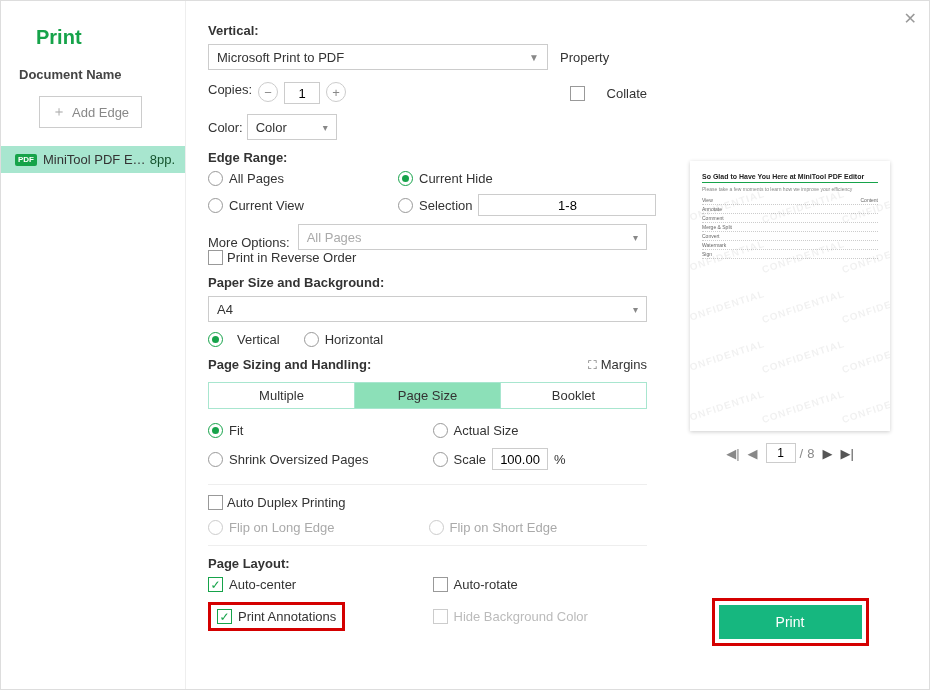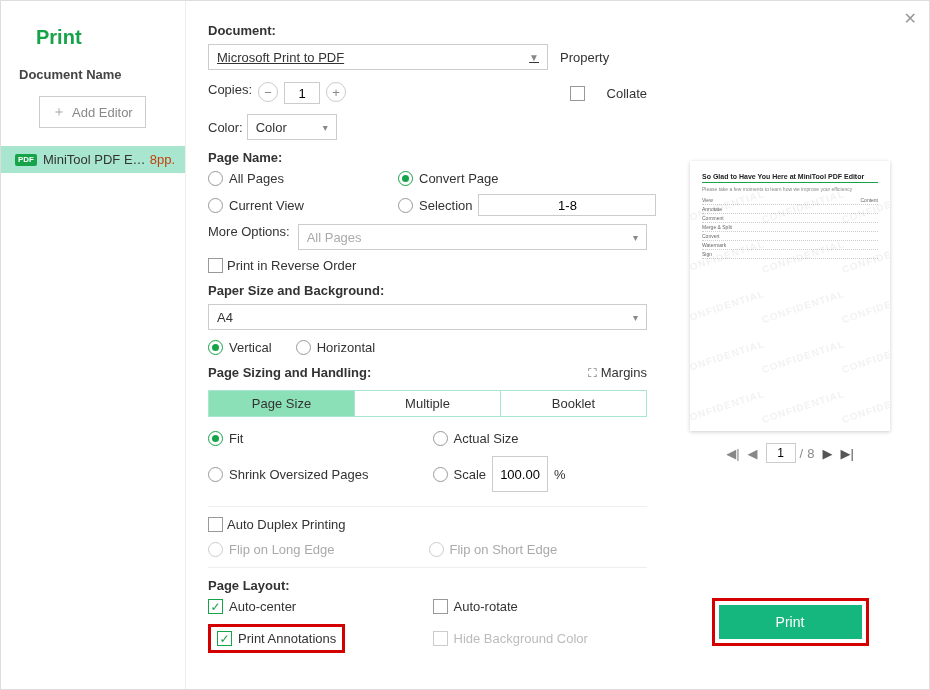--- a/index.html
+++ b/index.html
@@ -29,37 +29,37 @@
   .add-files .plus { font-size: 14px; color: #aaa; }
   .file-item {
     margin-top: 18px; display: flex; align-items: center; gap: 6px;
     background: #a8e6cf; padding: 6px 10px 6px 14px; font-size: 13px;
   }
   .file-item .pdf-badge {
     background: #16a34a; color: #fff; font-size: 8px; font-weight: bold;
     padding: 2px 3px; border-radius: 2px; line-height: 1;
   }
   .file-item .fname { flex: 1; white-space: nowrap; overflow: hidden; }
-  .file-item .pp { color: #c2410c; }
+  .file-item .pp { color: #14532d; }
 
   
   .form-col {
     flex: 1; height: 100%; padding: 22px 22px 10px 22px; overflow: hidden;
   }
   .section-label { font-weight: bold; font-size: 13px; margin-bottom: 6px; }
   .row { display: flex; align-items: center; margin-bottom: 10px; gap: 4px; }
   .row > label { font-size: 13px; color: #333; }
   .printer-row { display: flex; align-items: center; gap: 12px; margin-bottom: 12px; }
   .select-box {
     border: 1px solid #ccc; background: #fff; padding: 4px 8px; height: 26px;
     display: inline-flex; align-items: center; justify-content: space-between;
     cursor: pointer; font-size: 13px;
   }
   .select-box .caret { color: #888; font-size: 10px; margin-left: 6px; }
-  .select-printer { flex: 1; max-width: 340px; text-decoration: underline; }
+  .select-printer { flex: 1; max-width: 340px; }
   .property-link { color: #333; font-size: 13px; cursor: pointer; }
 
   .copies-row { display: flex; gap: 6px; margin-bottom: 10px; }
   .spinner {
     width: 20px; height: 20px; border: 1px solid #ccc; border-radius: 50%;
     display: inline-flex; align-items: center; justify-content: center;
     font-size: 13px; color: #888; cursor: pointer; background: #fff;
   }
   .num-input {
     width: 36px; height: 22px; text-align: center; border: 1px solid #ccc;
@@ -88,38 +88,38 @@
 
   .page-range-grid {
     display: grid; grid-template-columns: 180px 1fr; gap: 8px 10px; align-items: center;
     margin-bottom: 8px;
   }
   .pr-cell { display: flex; align-items: center; gap: 6px; }
   .range-input {
     flex: 0 0 160px; height: 22px; border: 1px solid #ccc; text-align: center; font-size: 13px;
   }
 
-  .moreopts-row { display: flex; align-items: flex-start; gap: 8px; margin-bottom: 8px; }
+  .moreopts-row { display: flex; align-items: flex-end; gap: 8px; }
   .moreopts-select { flex: 1; color: #aaa; }
   .moreopts-select .txt { color: #aaa; }
   .paper-select { width: 100%; margin-bottom: 10px; }
 
   .seg-control {
     display: flex; width: 100%; border: 1px solid #a8e6cf; margin-bottom: 14px;
   }
   .seg { flex: 1; text-align: center; padding: 5px 0; font-size: 13px;
     border-right: 1px solid #a8e6cf; cursor: pointer; }
   .seg:last-child { border-right: none; }
   .seg.active { background: #8ce0b8; font-weight: normal; }
 
   .sizing-grid {
     display: grid; grid-template-columns: 1fr 1fr; gap: 10px 10px; margin-bottom: 14px;
   }
   .sg-cell { display: flex; align-items: center; gap: 6px; }
-  .scale-input { width: 56px; height: 36px; text-align: center; border: 1px solid #ccc; font-size: 13px; }
+  .scale-input { width: 56px; height: 22px; text-align: center; border: 1px solid #ccc; font-size: 13px; }
 
   .layout-grid {
     display: grid; grid-template-columns: 1fr 1fr; gap: 10px 10px;
   }
   .lg-cell { display: flex; align-items: center; gap: 6px; }
   .disabled-text { color: #bbb; }
   .checkbox.disabled { border-color: #ccc; }
   .highlight-red-printannot { border: 3px solid #d40000; padding: 4px 6px; display: inline-flex; gap: 6px; align-items: center; }
 
   .margins-link { margin-left: auto; display: inline-flex; align-items: center; gap: 4px; font-size: 13px; cursor: pointer; }
@@ -159,32 +159,32 @@
 <body>
 
 <div class="dialog">
   <span class="close-x">✕</span>
 
   <div class="left-col">
     <div class="title">Print</div>
     <div class="docname">Document Name</div>
     <button class="add-files">
       <span class="plus">＋</span>
-      <span>Add Editor</span>
+      <span>Add Edge</span>
     </button>
     <div class="file-item">
       <span class="pdf-badge">PDF</span>
       <span class="fname">MiniTool PDF E…</span>
       <span class="pp">8pp.</span>
     </div>
   </div>
 
   <div class="form-col">
 
-    <div class="section-label">Document:</div>
+    <div class="section-label">Vertical:</div>
     <div class="printer-row">
       <div class="select-box select-printer">
         <span>Microsoft Print to PDF</span>
         <span class="caret">▼</span>
       </div>
       <span class="property-link">Property</span>
     </div>
 
     <div class="copies-row">
       <label>Copies:</label>
@@ -198,33 +198,33 @@
     </div>
 
     <div class="row">
       <label>Color:</label>
       <div class="select-box" style="width:90px">
         <span>Color</span>
         <span class="caret">▾</span>
       </div>
     </div>
 
-    <div class="section-label">Page Name:</div>
+    <div class="section-label">Edge Range:</div>
     <div class="page-range-grid">
       <div class="pr-cell">
         <span class="radio">
             <span class="dot"></span>
           </span>
         <span class="radio-label">All Pages</span>
       </div>
       <div class="pr-cell">
         <span class="radio selected">
             <span class="dot"></span>
           </span>
-        <span class="radio-label">Convert Page</span>
+        <span class="radio-label">Current Hide</span>
       </div>
       <div class="pr-cell">
         <span class="radio">
             <span class="dot"></span>
           </span>
         <span class="radio-label">Current View</span>
       </div>
       <div class="pr-cell">
         <span class="radio">
             <span class="dot"></span>
@@ -247,21 +247,21 @@
       <span>Print in Reverse Order</span>
     </div>
 
     <div class="section-label">Paper Size and Background:</div>
     <div class="select-box paper-select">
       <span>A4</span>
       <span class="caret">▾</span>
     </div>
 
     <div class="row" style="gap:24px">
-      <div style="display:flex;align-items:center;gap:6px">
+      <div style="display:flex;align-items:center;gap:14px">
         <span class="radio selected">
             <span class="dot"></span>
           </span>
         <span class="radio-label">Vertical</span>
       </div>
       <div style="display:flex;align-items:center;gap:6px">
         <span class="radio">
             <span class="dot"></span>
           </span>
         <span class="radio-label">Horizontal</span>
@@ -270,22 +270,22 @@
 
     <div class="row" style="margin-top:4px">
       <span class="section-label" style="margin-bottom:0">Page Sizing and Handling:</span>
       <span class="margins-link">
         <span class="margins-icon">⛶</span>
         <span>Margins</span>
       </span>
     </div>
 
     <div class="seg-control">
+      <div class="seg">Multiple</div>
       <div class="seg active">Page Size</div>
-      <div class="seg">Multiple</div>
       <div class="seg">Booklet</div>
     </div>
 
     <div class="sizing-grid">
       <div class="sg-cell">
         <span class="radio selected">
             <span class="dot"></span>
           </span>
         <span class="radio-label">Fit</span>
       </div>

